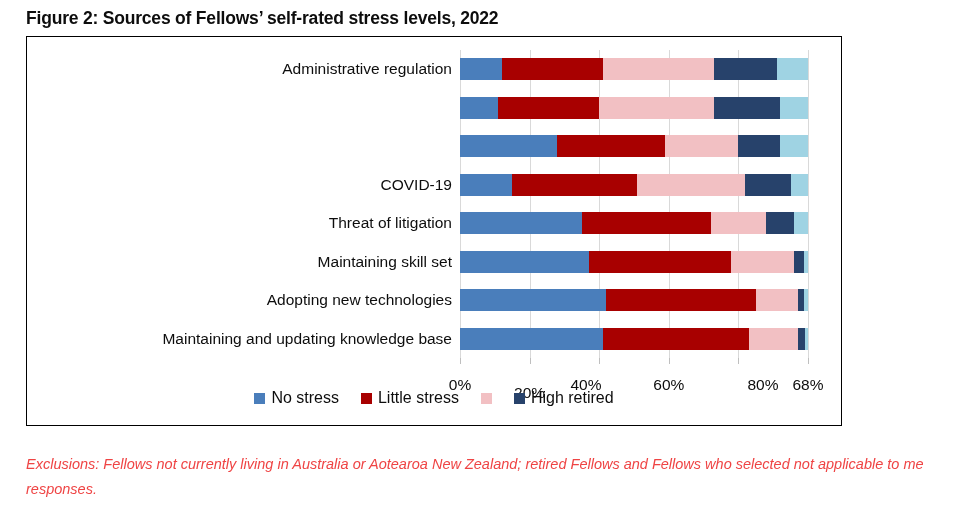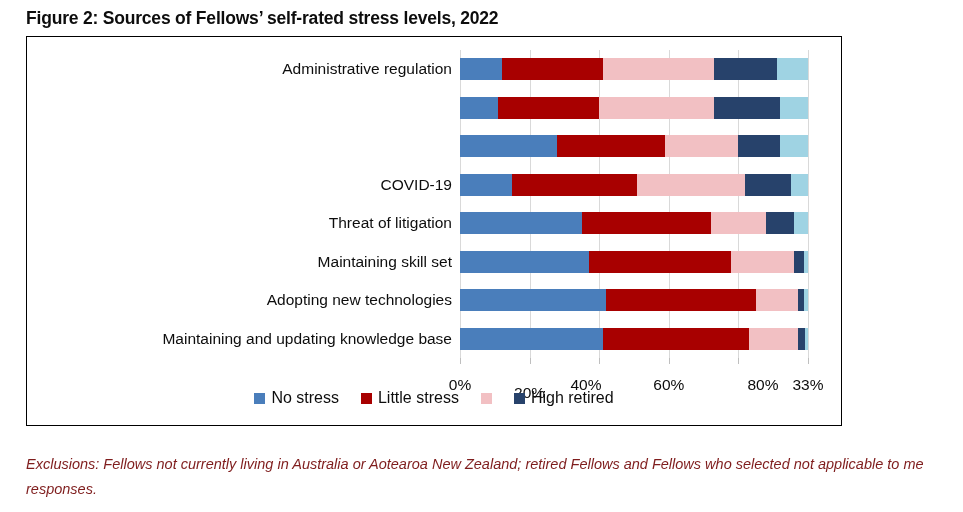--- a/index.html
+++ b/index.html
@@ -143,21 +143,21 @@
   }
 
   .footnote {
     position: absolute;
     left: 26px;
     top: 452px;
     width: 910px;
     font-size: 14.5px;
     font-style: italic;
     line-height: 1.75;
-    color: #7f1d1d;
+    color: #ef4444;
   }
 </style>
 </head>
 <body>
 
 <div class="figure-title">Figure 2: Sources of Fellows’ self-rated stress levels, 2022</div>
 
 <div class="chart-frame">
   <div class="plot-wrap">
 
@@ -240,21 +240,21 @@
           <div class="seg" title="Extreme stress: 1%" style="width: 3.48px; background: rgb(159, 211, 227);"></div>
         </div>
       </div>
 
     <div class="xaxis-labels">
         <div class="xtick-label" style="left: 0px;">0%</div>
         <div class="xtick-label" style="left: 69.6px; margin-top: 8px;">20%</div>
         <div class="xtick-label" style="left: 126px;">40%</div>
         <div class="xtick-label" style="left: 208.8px;">60%</div>
         <div class="xtick-label" style="left: 282px; margin-left: 21px;">80%</div>
-        <div class="xtick-label" style="left: 348px;">33%</div>
+        <div class="xtick-label" style="left: 348px;">68%</div>
       </div>
 
     <div class="legend">
         <div class="legend-item">
           <span class="legend-swatch" style="background: rgb(74, 126, 187);"></span>
           <span>No stress</span>
         </div>
         <div class="legend-item">
           <span class="legend-swatch" style="background: rgb(168, 0, 0);"></span>
           <span>Little stress</span>

